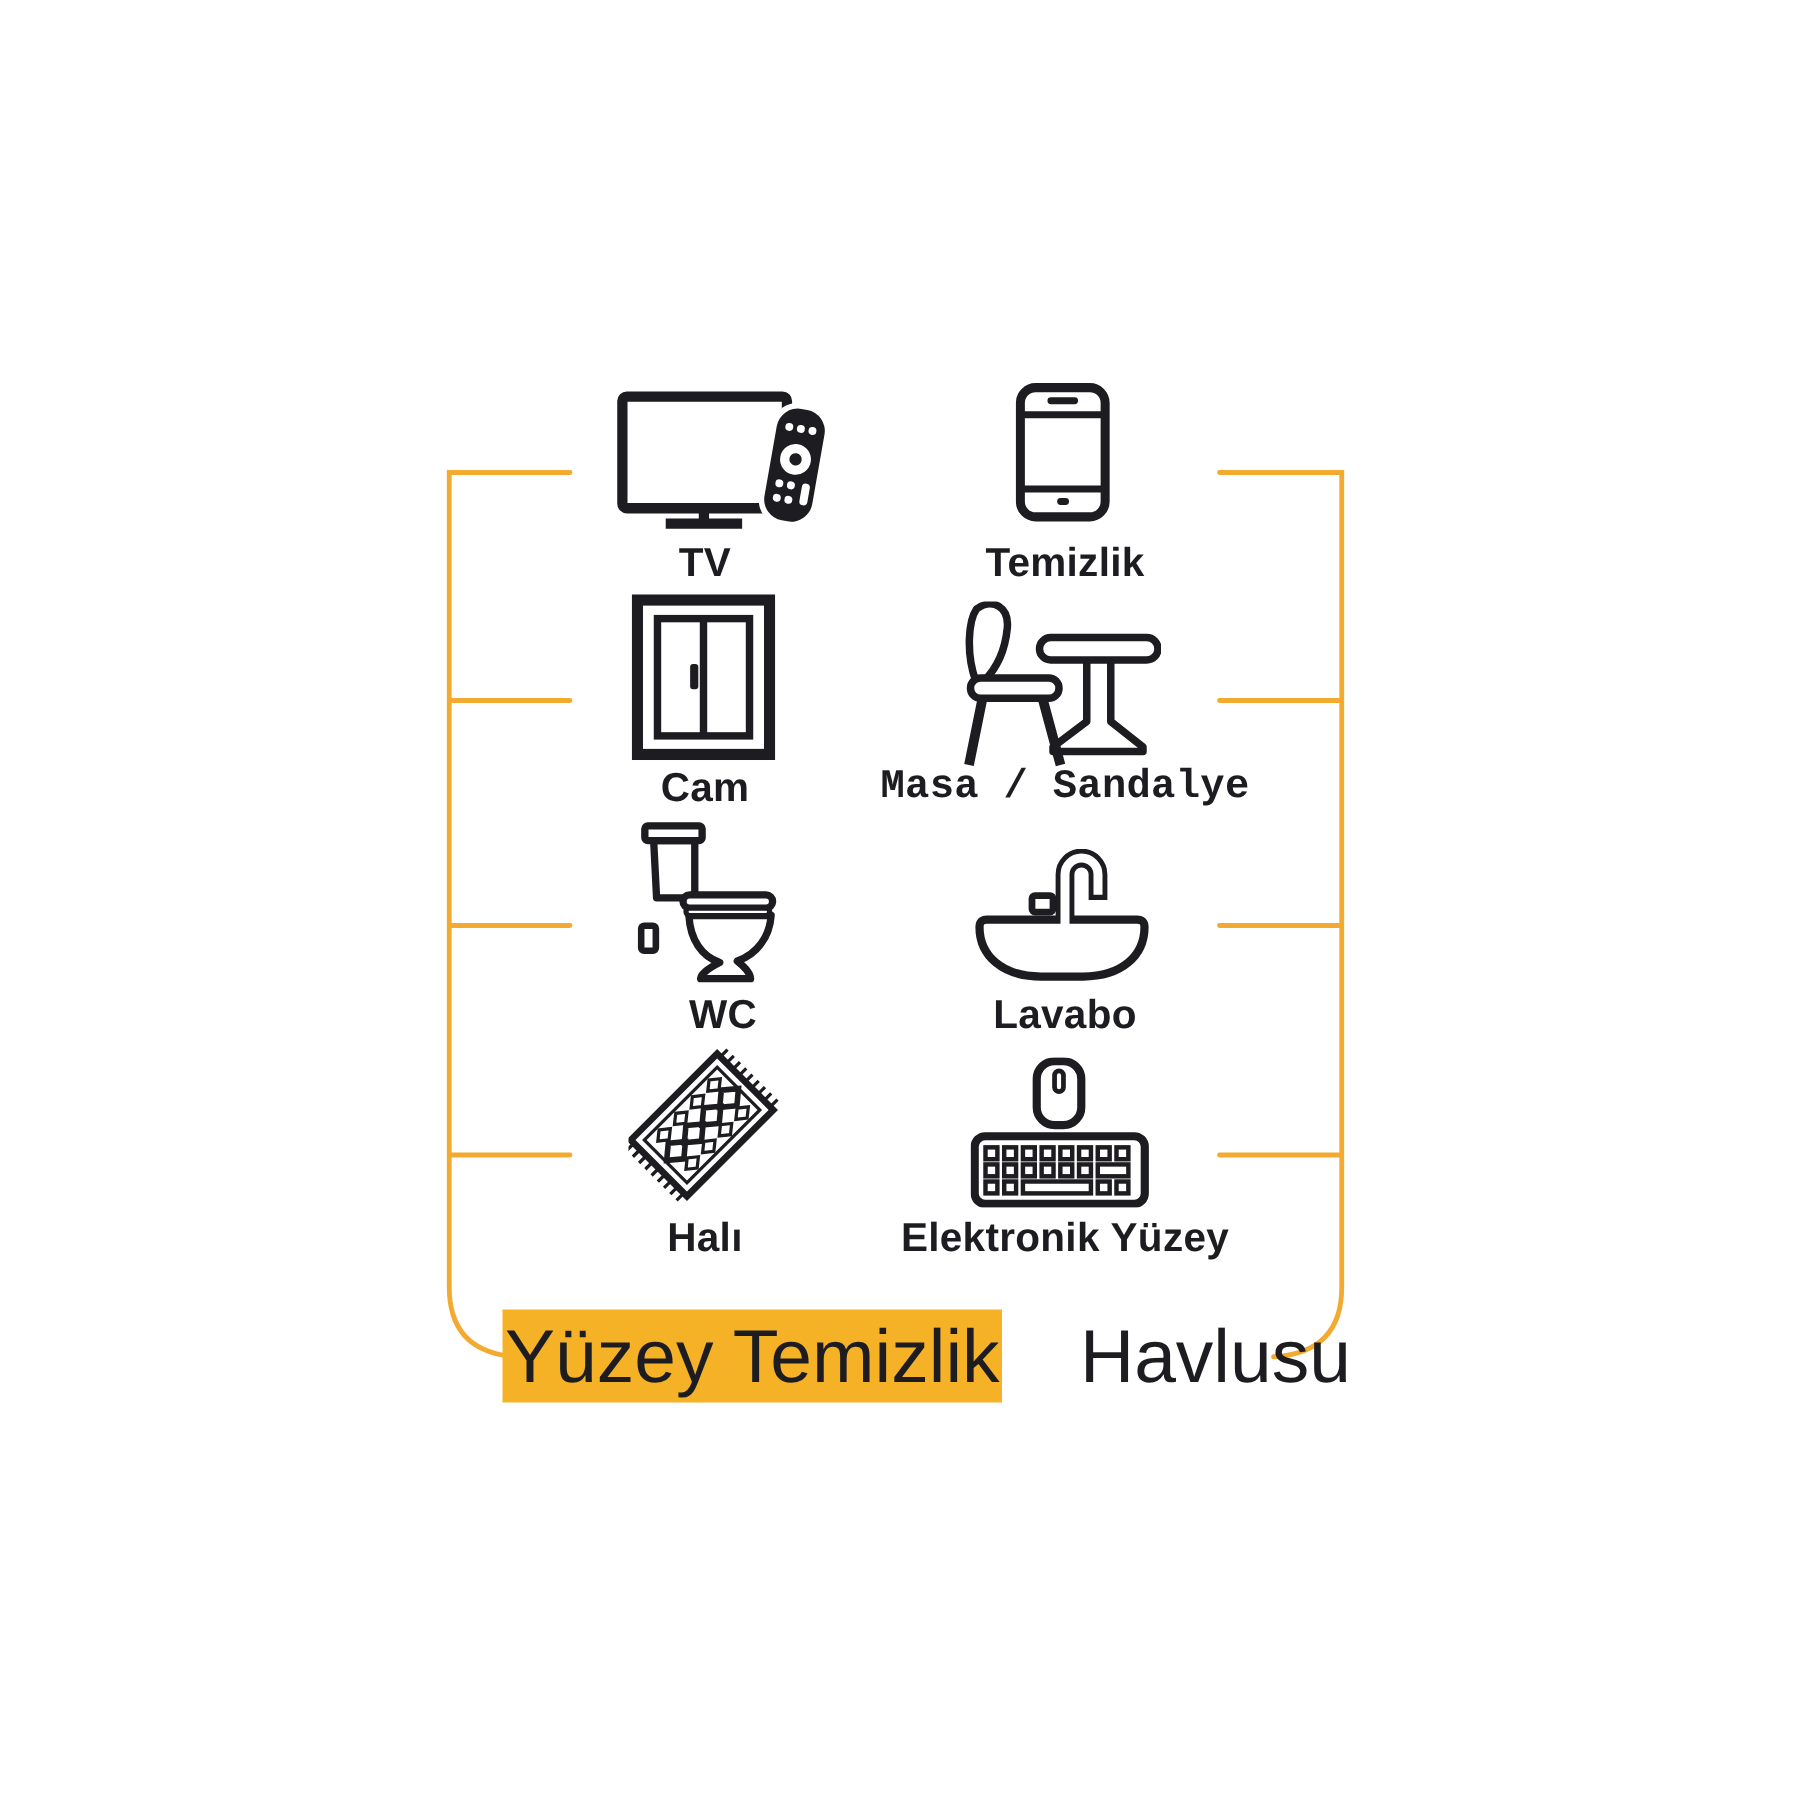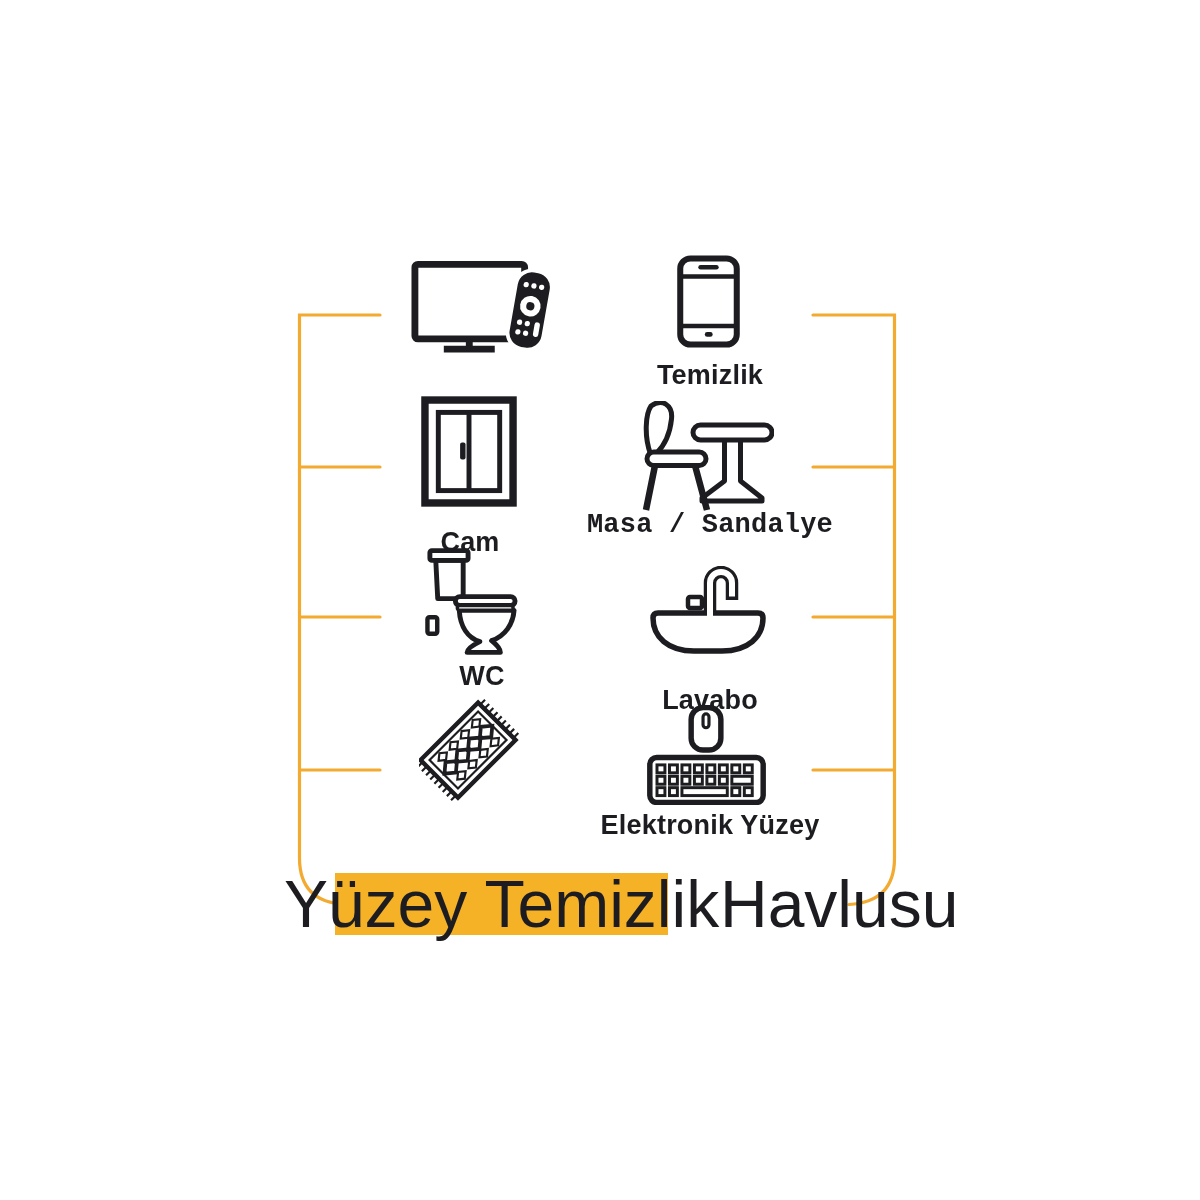--- a/index.html
+++ b/index.html
@@ -23,31 +23,31 @@
   .tv-slot{left:409px;top:259px;width:148px;height:96px;}
   .phone-slot{left:677px;top:255px;width:63px;height:93px;}
   .window-slot{left:421px;top:396px;width:96px;height:111px;}
   .table-slot{left:640px;top:401px;width:134px;height:112px;}
   .wc-slot{left:425px;top:547px;width:93px;height:111px;}
   .sink-slot{left:648px;top:566px;width:120px;height:90px;}
   .carpet-slot{left:419px;top:698px;width:102px;height:106px;}
   .electronics-slot{left:647px;top:705px;width:119px;height:100px;}
   
   .lbl-l1{left:330px;top:360px;} .lbl-r1{left:570px;top:360px;}
-  .lbl-l2{left:330px;top:510px;margin-top:17px;} .lbl-r2{left:570px;top:510px;font-family:Liberation Mono, monospace;}
-  .lbl-l3{left:342px;top:661px;} .lbl-r3{left:570px;top:661px;margin-top:24px;}
+  .lbl-l2{left:330px;top:510px;} .lbl-r2{left:570px;top:510px;font-family:Liberation Mono, monospace;}
+  .lbl-l3{left:342px;top:661px;} .lbl-r3{left:570px;top:661px;}
   .lbl-l4{left:330px;top:810px;} .lbl-r4{left:570px;top:810px;}
   .brackets{position:absolute;left:0;top:0;width:1200px;height:1200px;}
   .brackets path{stroke:var(--bracket);stroke-width:3.2;fill:none;stroke-linecap:round;}
   .title-box{
     position:absolute;left:335px;top:873px;width:333px;height:62px;
     background:var(--highlight);display:flex;align-items:center;justify-content:center;
   }
   .title-box span, .title-rest{
-    font-size:66px;font-weight:400;color:var(--ink);letter-spacing:0;white-space:nowrap;
+    font-size:50px;font-weight:400;color:var(--ink);letter-spacing:0;white-space:nowrap;
   }
   .title-rest{position:absolute;left:720px;top:873px;height:62px;line-height:62px;}
 </style>
 </head>
 <body>
 
 <div class="canvas">
 
   <svg class="brackets" viewBox="0 0 1200 1200">
     <path d="M380 315 H299.5 V858 Q299.5 902 345 904.5 M380 467 H299.5 M380 617 H299.5 M380 770 H299.5"></path>
@@ -70,20 +70,21 @@
         <circle cx="123" cy="48" r="10.5"></circle>
         <circle cx="115" cy="66" r="2.7"></circle>
           <circle cx="123" cy="66" r="2.7"></circle>
         <circle cx="115" cy="76" r="2.7"></circle>
           <circle cx="123" cy="76" r="2.7"></circle>
         <rect x="130.5" y="63" width="5.5" height="15" rx="2.75"></rect>
       </g>
       <circle cx="123" cy="48" r="4.2" fill="currentColor"></circle>
     </g>
   </svg>
+  <div class="item-label lbl-l1">TV</div>
 
   <svg class="icon phone-slot" viewBox="0 0 68 100">
     <rect x="3.5" y="3.5" width="61" height="93" rx="11" fill="none" stroke="currentColor" stroke-width="6.5"></rect>
     <path d="M3.5 23 H64.5 M3.5 76.5 H64.5" stroke="currentColor" stroke-width="5" fill="none"></path>
     <rect x="23" y="10.5" width="22" height="5" rx="2.5" fill="currentColor"></rect>
     <rect x="30" y="83" width="8.5" height="5" rx="2.5" fill="currentColor"></rect>
   </svg>
   <div class="item-label lbl-r1">Temizlik</div>
 
   <svg class="icon window-slot" viewBox="0 0 97 112">
@@ -146,20 +147,21 @@
         <path d="M-13.5 -15 L-8.7 -9 L-13.5 -3 L-18.3 -9 Z"></path>
         <path d="M-13.5 1 L-8.7 7 L-13.5 13 L-18.3 7 Z"></path>
         <path d="M-13.5 17 L-8.7 23 L-13.5 29 L-18.3 23 Z"></path>
         <path d="M13.5 -31 L18.3 -25 L13.5 -19 L8.7 -25 Z"></path>
         <path d="M13.5 -15 L18.3 -9 L13.5 -3 L8.7 -9 Z"></path>
         <path d="M13.5 1 L18.3 7 L13.5 13 L8.7 7 Z"></path>
         <path d="M13.5 17 L18.3 23 L13.5 29 L8.7 23 Z"></path>
       </g>
     </g>
   </svg>
+  <div class="item-label lbl-l4">Halı</div>
 
   <svg class="icon electronics-slot" viewBox="0 0 120 101">
     <g stroke="currentColor" fill="none">
       <rect x="44.5" y="2.5" width="30" height="43" rx="12" stroke-width="5.5"></rect>
       <rect x="56.5" y="9" width="6" height="14" rx="3" stroke-width="3.2"></rect>
       <rect x="2.75" y="53" width="114.5" height="45.5" rx="7" stroke-width="5.5"></rect>
       <g stroke-width="3">
         <rect x="10" y="60.5" width="8" height="8"></rect>
           <rect x="22.6" y="60.5" width="8" height="8"></rect>
           <rect x="35.2" y="60.5" width="8" height="8"></rect>

